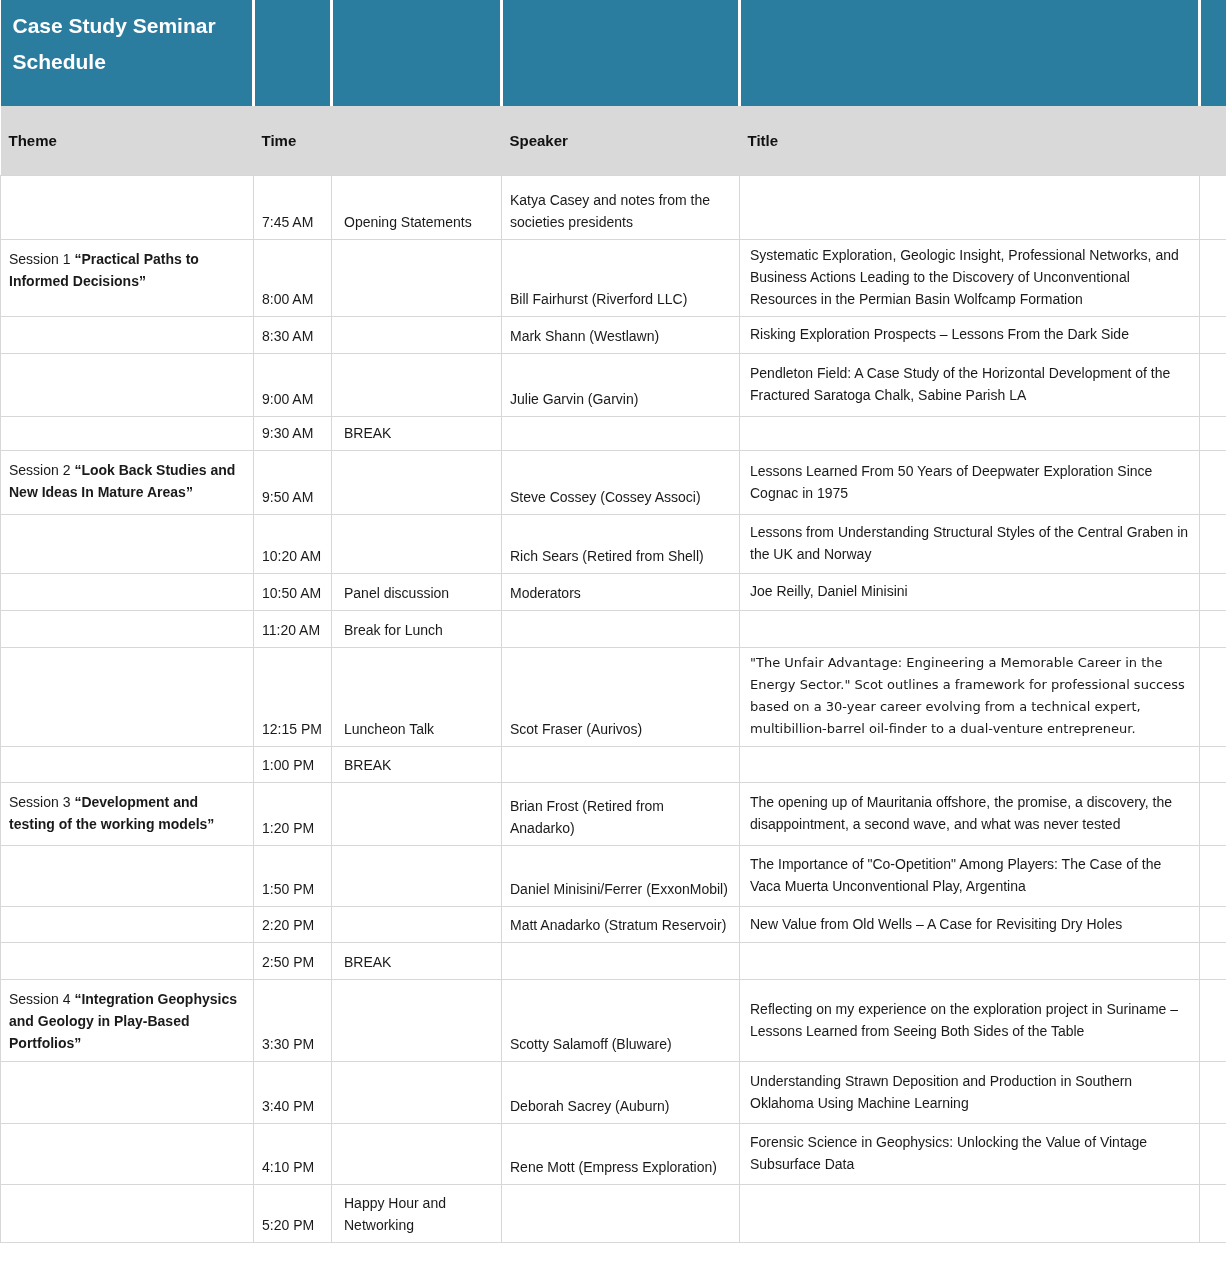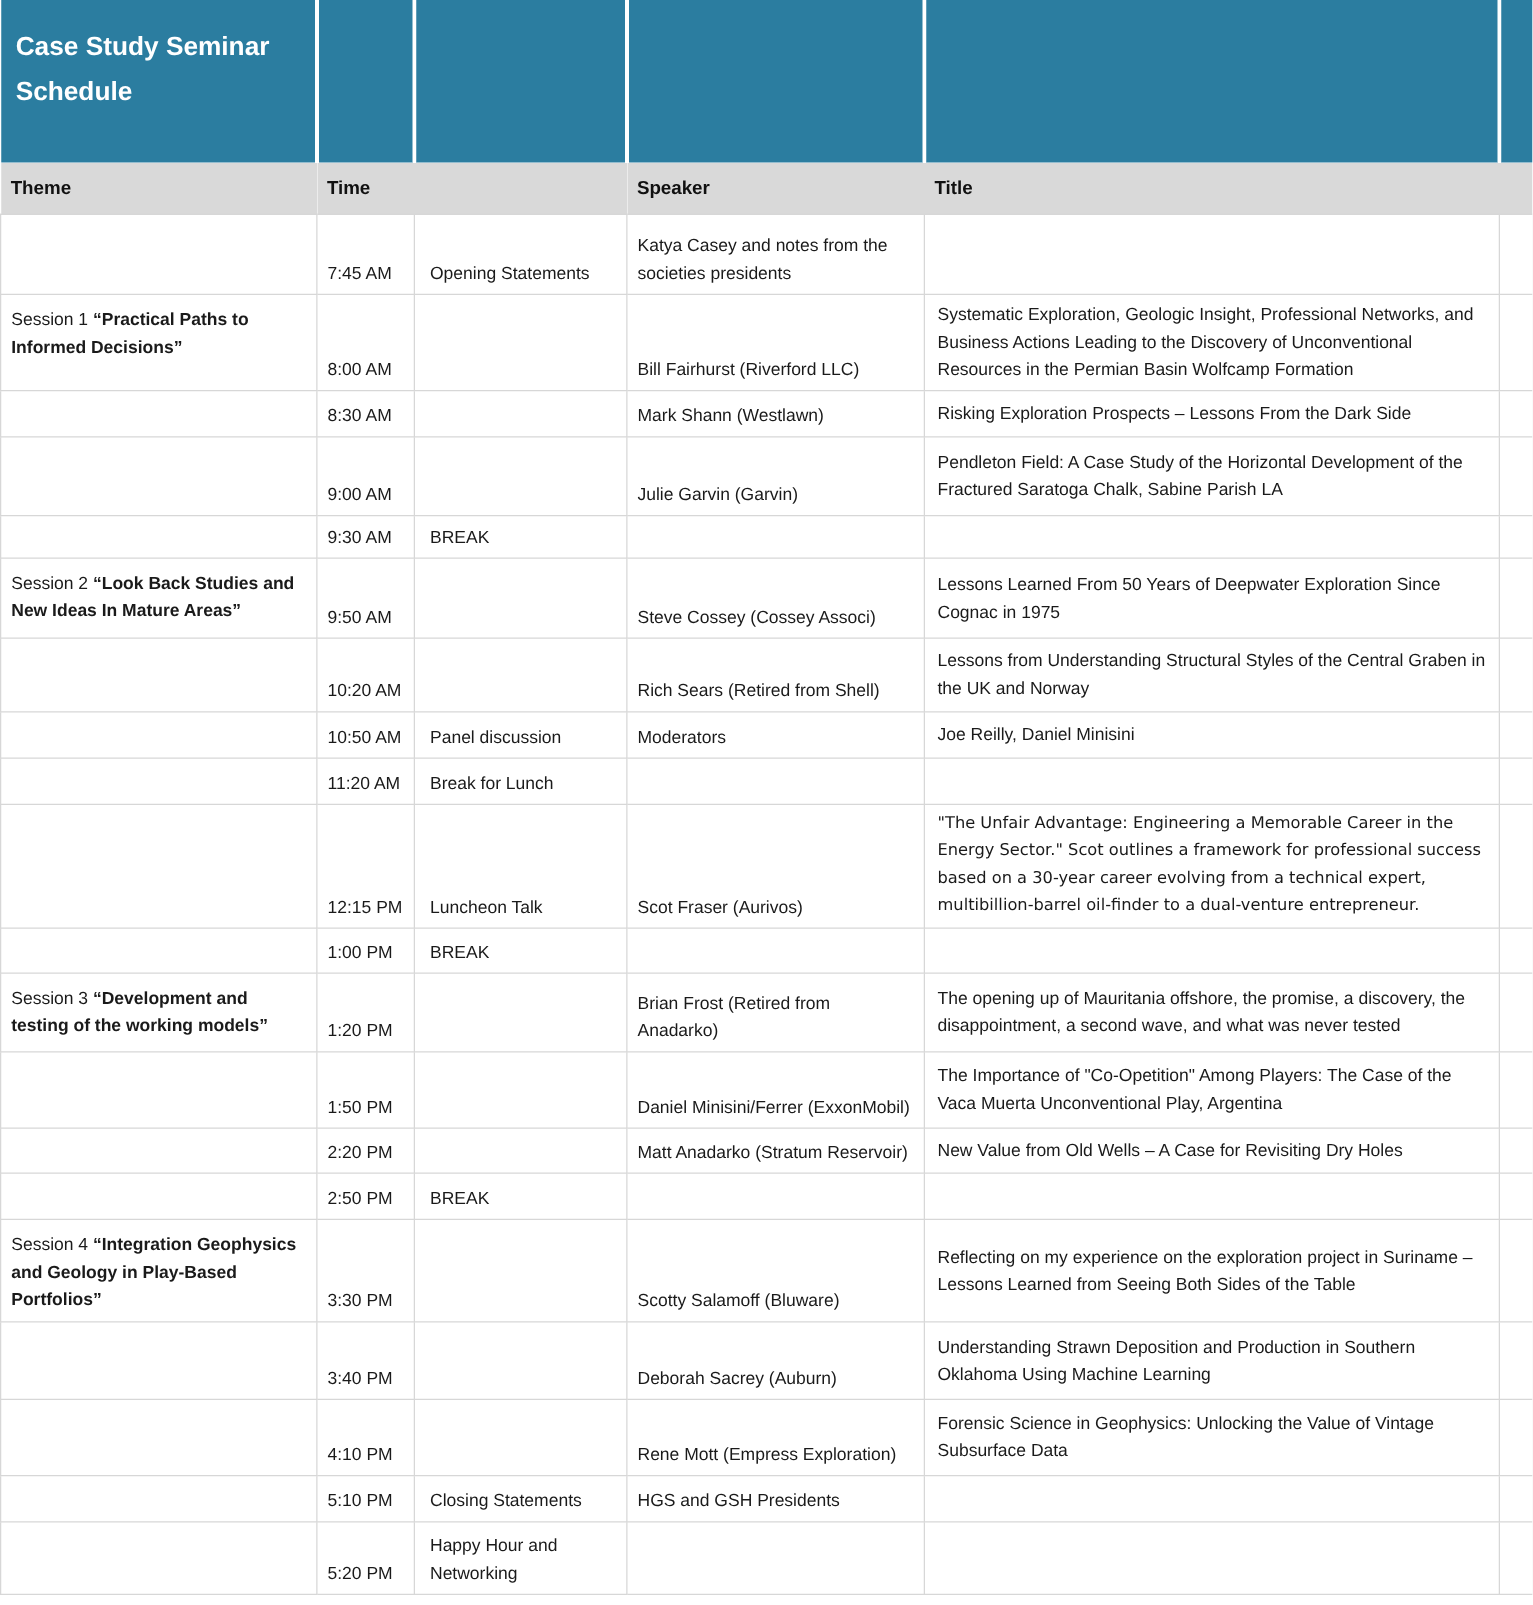--- a/index.html
+++ b/index.html
@@ -7,35 +7,35 @@
   .sheet{width:1226px;height:1284px;background:#ffffff;overflow:hidden;}
   table{border-collapse:collapse;table-layout:fixed;width:1226px;}
   td,th{overflow:hidden;word-wrap:break-word;}
 
   
   tr.title-row td{
     background:var(--teal,#2b7da0);
     height:90px;
     border-right:3px solid #ffffff;
     vertical-align:top;
-    padding:20px 12px;
+    padding:8px 12px;
     margin-top:12px;
   }
   tr.title-row td:last-child{border-right:none;}
   .page-title{
     color:#ffffff;font-weight:bold;font-size:21px;line-height:36px;
   }
 
   
   tr.head-row th{
     background:var(--gray,#d9d9d9);
     height:41px;
     text-align:left;vertical-align:middle;
     font-size:15px;font-weight:bold;color:#111;
-    padding:0 8px;border:none;
+    padding:14px 8px;border:none;
   }
 
   
   tbody td{
     background:#ffffff;
     border:1px solid #d7d7d7;
     font-size:14px;line-height:22px;
     padding:4px 8px 6px 8px;
     vertical-align:bottom;
   }
@@ -217,28 +217,20 @@
           <td class="c-end"></td>
         </tr>
         <tr style="height: 61px;">
           <td class="c-theme"></td>
           <td class="c-time">4:10 PM</td>
           <td class="c-event"></td>
           <td class="c-speaker">Rene Mott (Empress Exploration)</td>
           <td class="c-title">Forensic Science in Geophysics: Unlocking the Value of Vintage Subsurface Data</td>
           <td class="c-end"></td>
         </tr>
-        <tr style="height: 37px;">
-          <td class="c-theme"></td>
-          <td class="c-time">5:10 PM</td>
-          <td class="c-event">Closing Statements</td>
-          <td class="c-speaker">HGS and GSH Presidents</td>
-          <td class="c-title"></td>
-          <td class="c-end"></td>
-        </tr>
         <tr style="height: 58px;">
           <td class="c-theme"></td>
           <td class="c-time">5:20 PM</td>
           <td class="c-event">Happy Hour and Networking</td>
           <td class="c-speaker"></td>
           <td class="c-title"></td>
           <td class="c-end"></td>
         </tr>
       </tbody>
   </table>

